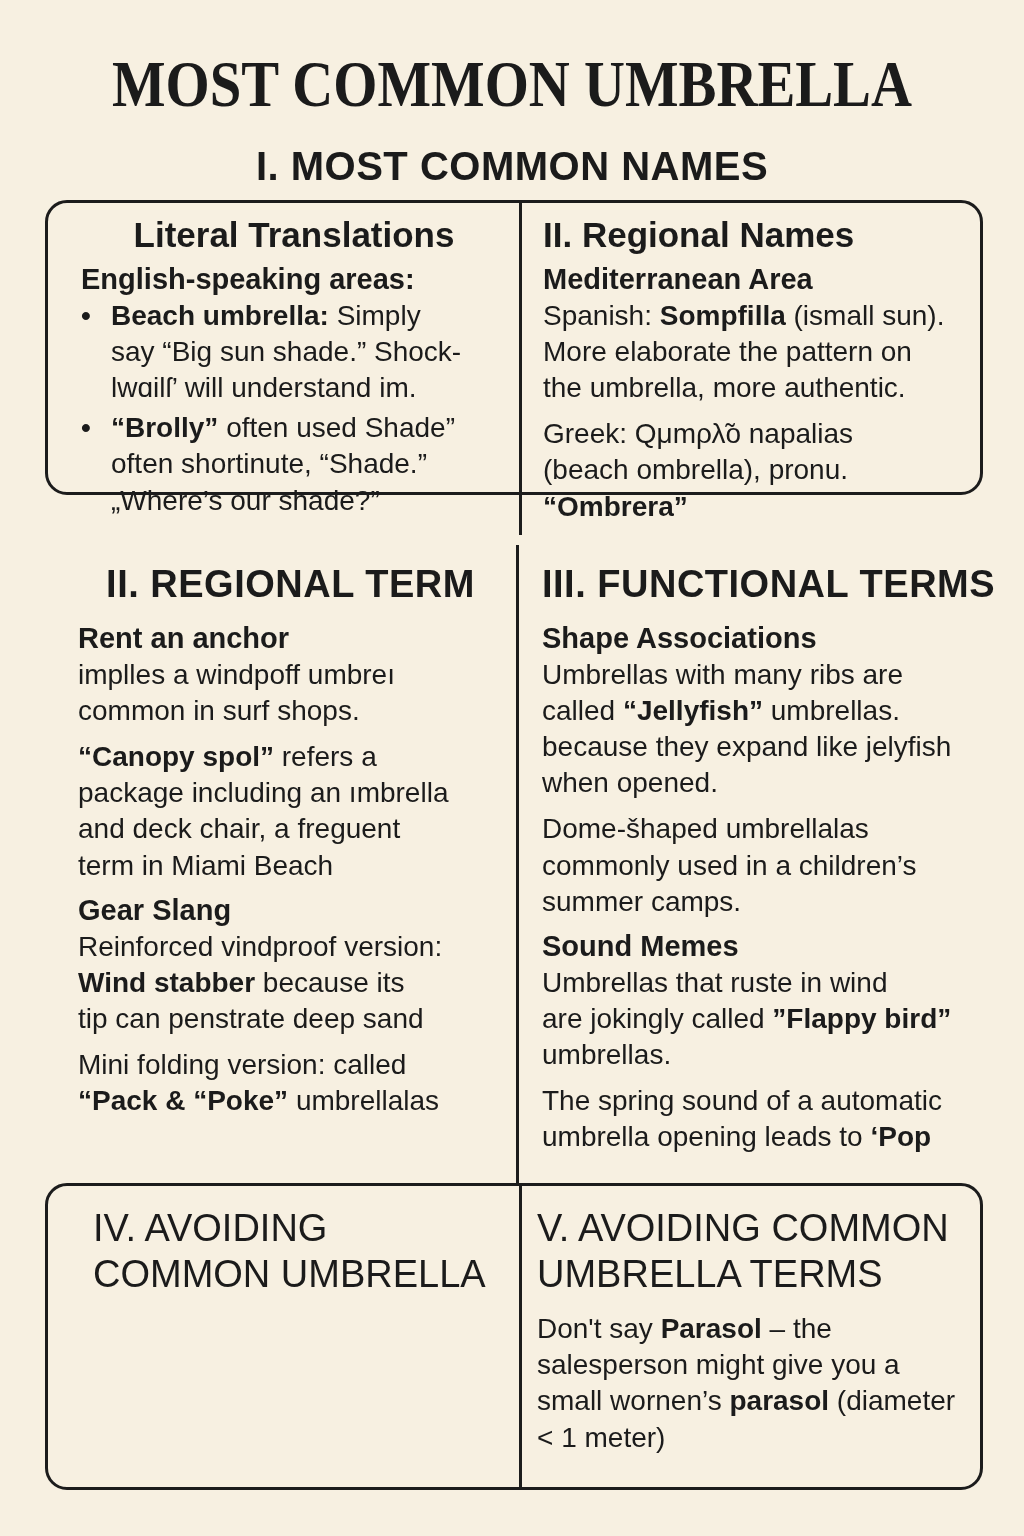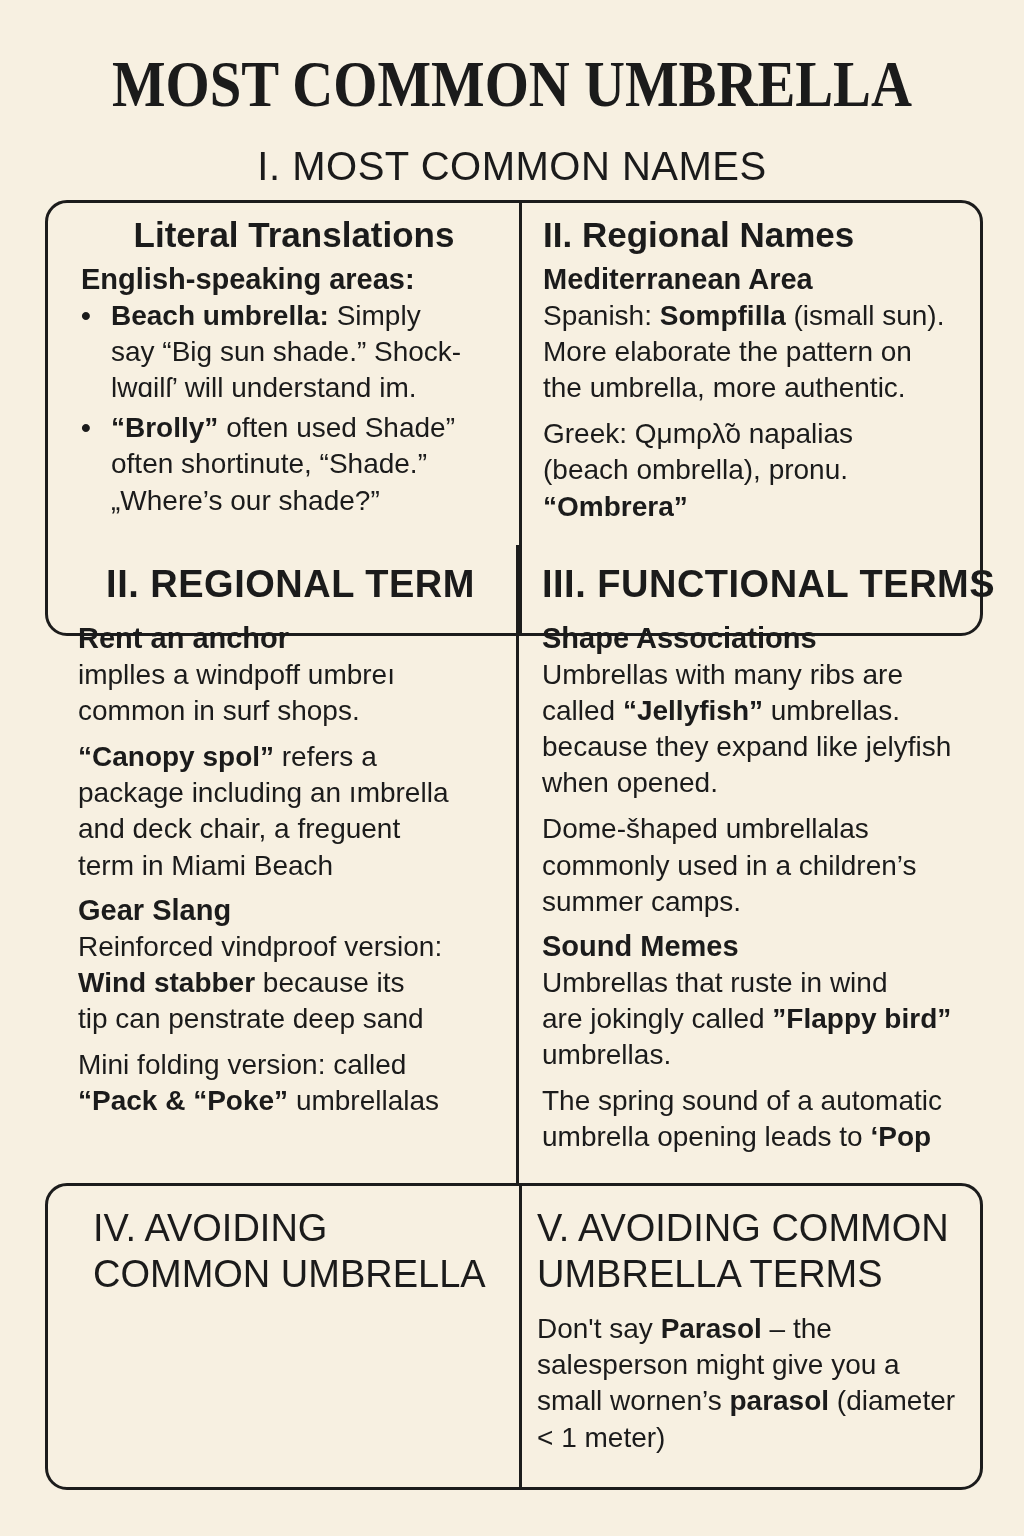--- a/index.html
+++ b/index.html
@@ -17,36 +17,36 @@
     font-size:66px;
     text-align:center;
     margin-top:46px;
     transform:scaleX(0.86);
     transform-origin:center;
     white-space:nowrap;
     letter-spacing:0px;
   }
   .section-label{
     font-size:40px;
-    font-weight:400;
+    font-weight:700;
     text-align:center;
     margin-top:22px;
     letter-spacing:0.5px;
   }
   .box{
     position:absolute;
     left:45px; width:938px;
     border:3px solid #1c1c1c;
     border-radius:22px;
     box-sizing:border-box;
     display:grid;
     grid-template-columns:471px 1fr;
     background:transparent;
   }
-  .box-top{ top:200px; height:436px; }
+  .box-top{ top:200px; height:295px; }
   .box-bottom{ top:1183px; height:307px; }
   .cell{ box-sizing:border-box; }
   .cell-r{ border-left:3px solid #1c1c1c; }
   .box-top .cell-l{ padding:12px 12px 0 33px; }
   .box-top .cell-r{ padding:12px 16px 0 21px; }
   .box-bottom .cell-l{ padding:20px 10px 0 35px; }
   .box-bottom .cell-r{ padding:20px 14px 0 15px; }
 
   .h-box{ font-size:35px; font-weight:700; margin:0 0 8px 0; }
   .h-center{ text-align:center; }

